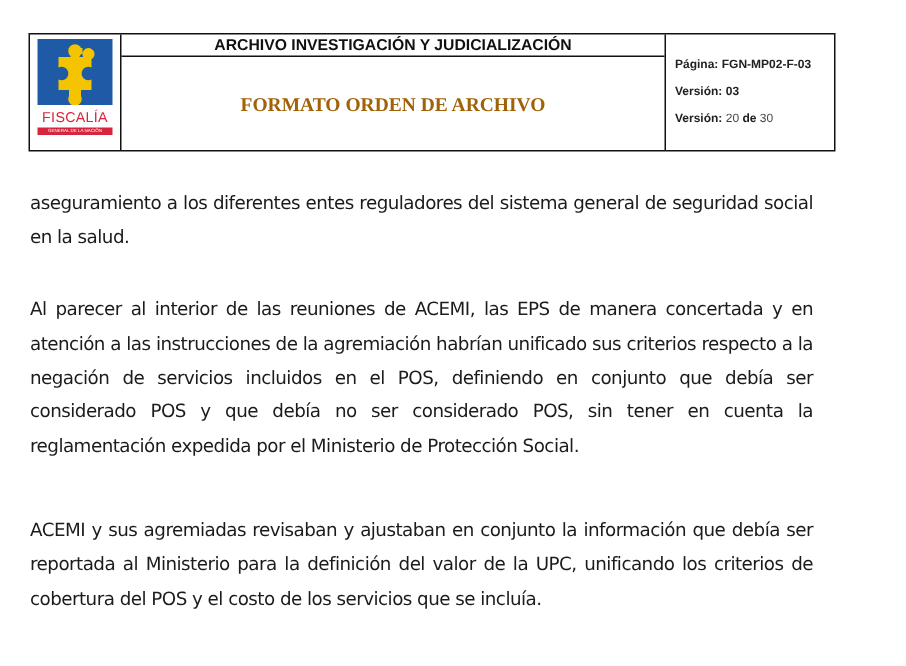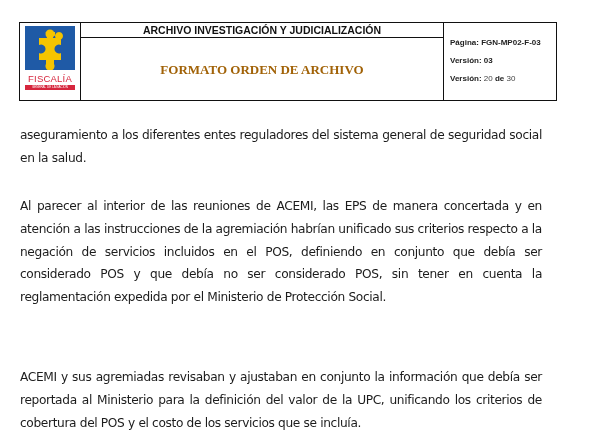--- a/index.html
+++ b/index.html
@@ -96,15 +96,15 @@
     </div>
   </div>
 </div>
 
 <div class="body-text" style="top:124px">
   <p>aseguramiento a los diferentes entes reguladores del sistema general de seguridad social en la salud.</p>
 </div>
 <div class="body-text" style="top:195px">
   <p>Al parecer al interior de las reuniones de ACEMI, las EPS de manera concertada y en atención a las instrucciones de la agremiación habrían unificado sus criterios respecto a la negación de servicios incluidos en el POS, definiendo en conjunto que debía ser considerado POS y que debía no ser considerado POS, sin tener en cuenta la reglamentación expedida por el Ministerio de Protección Social.</p>
 </div>
-<div class="body-text" style="top:366px">
+<div class="body-text" style="top:342px">
   <p>ACEMI y sus agremiadas revisaban y ajustaban en conjunto la información que debía ser reportada al Ministerio para la definición del valor de la UPC, unificando los criterios de cobertura del POS y el costo de los servicios que se incluía.</p>
 </div>
 
 </body></html>

